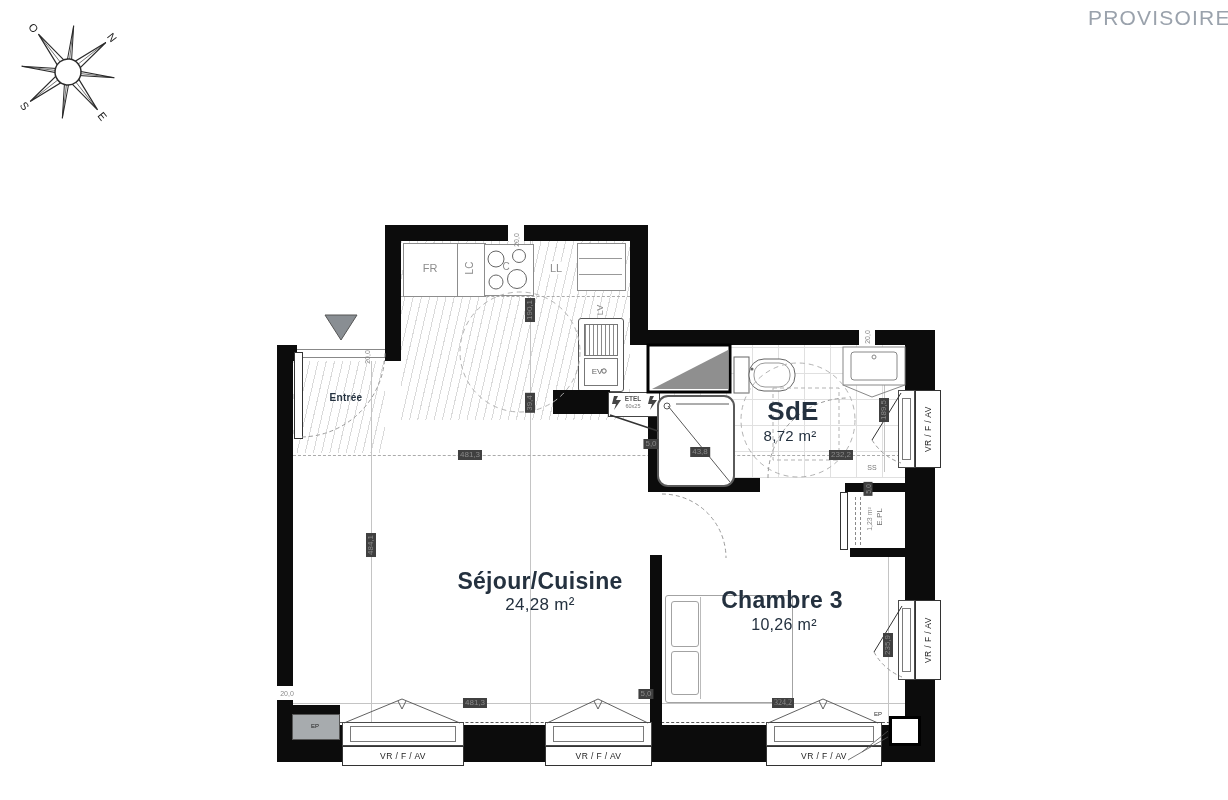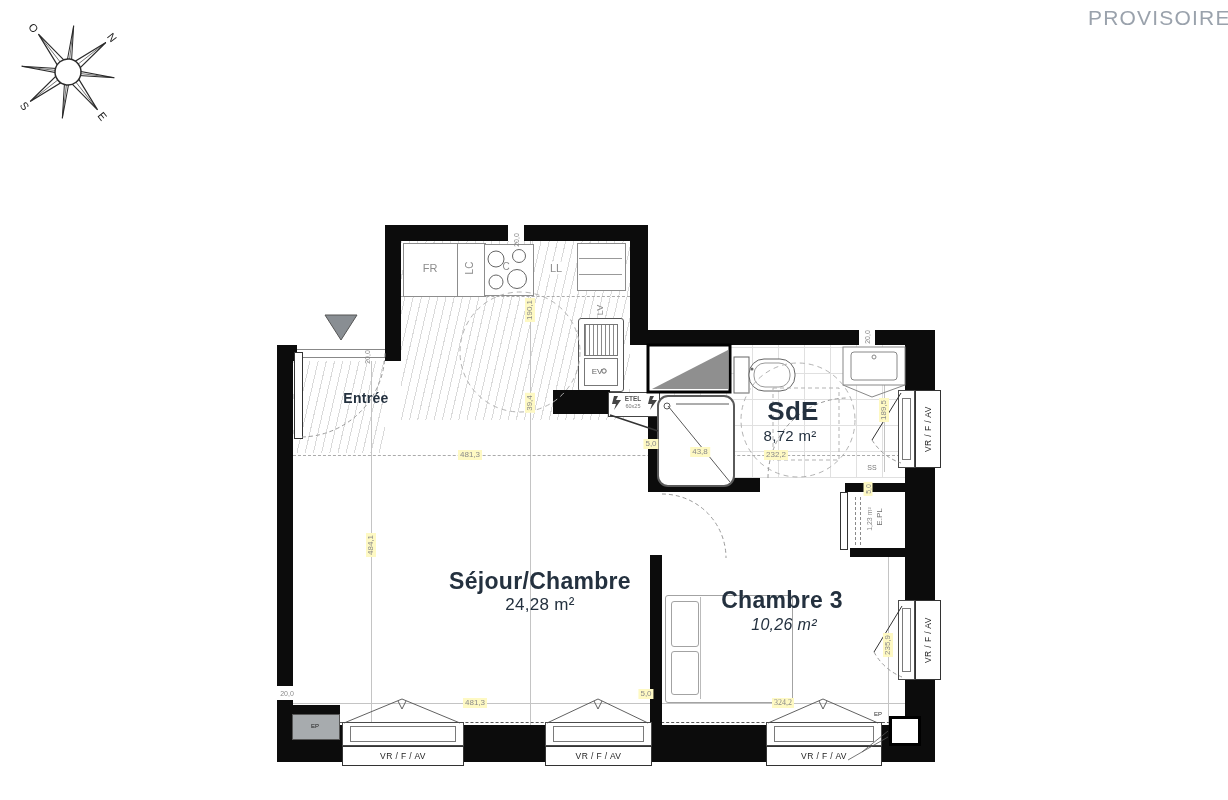--- a/index.html
+++ b/index.html
@@ -9,21 +9,21 @@
   .chip{position:absolute;background:#fff;z-index:7;}
   .floor-hatch{position:absolute;z-index:1;background:
       repeating-linear-gradient(103deg,#dadada 0 1px,transparent 1px 8px);}
   .floor-grid{position:absolute;z-index:1;background-image:
       repeating-linear-gradient(0deg,#e0e0e0 0 1px,transparent 1px 26px),
       repeating-linear-gradient(90deg,#e0e0e0 0 1px,transparent 1px 26px);}
   .dimline-v{position:absolute;width:1px;background:#c4c4c4;z-index:2;}
   .dimline-h{position:absolute;height:1px;background:#c4c4c4;z-index:2;}
   .dimline-hd{position:absolute;height:0;border-top:1px dashed #ababab;z-index:2;}
   .facade{position:absolute;height:0;border-top:1.5px dashed #5a5a5a;z-index:3;}
-  .dim{position:absolute;font-size:8px;color:#8a8a8a;background:#fef9c3;line-height:1;
+  .dim{position:absolute;font-size:8px;color:#8a8a8a;background:#404040;line-height:1;
        padding:1px 2px;z-index:8;white-space:nowrap;transform:translate(-50%,-50%);}
   .dim.vt{writing-mode:vertical-rl;transform:translate(-50%,-50%) rotate(180deg);padding:2px 1px;}
   .fixlbl{position:absolute;color:#8d8d8d;z-index:8;line-height:1;white-space:nowrap;
           transform:translate(-50%,-50%);}
   .fixlbl.vt{writing-mode:vertical-rl;transform:translate(-50%,-50%) rotate(180deg);}
   .room{position:absolute;color:#24313f;z-index:8;text-align:center;font-weight:600;
         letter-spacing:.3px;line-height:1.15;white-space:nowrap;transform:translate(-50%,-50%);}
   .area{font-weight:500;}
   .box{position:absolute;background:#fff;border:1px solid #8d8d8d;z-index:4;}
   .winframe{position:absolute;background:#fff;border:1.5px solid #4a4a4a;z-index:7;}
@@ -228,47 +228,47 @@
       <polyline points="768,723 823,699 878,723"></polyline>
         <polyline points="819,701 823,709 827,701"></polyline>
     </g>
 
     <g stroke="#555" stroke-width="0.8">
       <line x1="862" y1="752" x2="888" y2="731"></line>
       <line x1="848" y1="760" x2="888" y2="737"></line>
     </g>
   </svg>
 
-  <div class="room" style="left:366px;top:398px;font-size:14px;">Entrée</div>
-  <div class="room" style="left:540px;top:581px;font-size:23px;">Séjour/Chambre</div>
+  <div class="room" style="left:346px;top:398px;font-size:10px;">Entrée</div>
+  <div class="room" style="left:540px;top:581px;font-size:23px;">Séjour/Cuisine</div>
   <div class="room area" style="left:540px;top:605px;font-size:17px;">24,28 m²</div>
   <div class="room" style="left:793px;top:412px;font-size:26px;">SdE</div>
   <div class="room area" style="left:790px;top:436px;font-size:15px;">8,72 m²</div>
   <div class="room" style="left:782px;top:600px;font-size:23px;">Chambre 3</div>
-  <div class="room area" style="left:784px;top:625px;font-size:16px;font-style:italic;">10,26 m²</div>
+  <div class="room area" style="left:784px;top:625px;font-size:16px;">10,26 m²</div>
 
   <div class="fixlbl" style="left:430px;top:268px;font-size:11px;">FR</div>
   <div class="fixlbl vt" style="left:470px;top:268px;font-size:10px;">LC</div>
   <div class="fixlbl" style="left:506px;top:267px;font-size:10px;">C</div>
   <div class="fixlbl" style="left:556px;top:268px;font-size:11px;background:#fff;padding:1px;">LL</div>
   <div class="fixlbl vt" style="left:600px;top:310px;font-size:9px;z-index:8;">LV</div>
   <div class="fixlbl" style="left:597px;top:372px;font-size:8px;color:#666;">EV</div>
   <div class="fixlbl" style="left:633px;top:399px;font-size:6.5px;color:#555;font-weight:700;">ETEL</div>
   <div class="fixlbl" style="left:633px;top:407px;font-size:5.5px;color:#777;">60x25</div>
   <div class="fixlbl" style="left:872px;top:467px;font-size:7px;color:#777;background:#fff;">SS</div>
   <div class="fixlbl vt" style="left:880px;top:517px;font-size:8px;color:#6f6f6f;">E.PL</div>
   <div class="fixlbl vt" style="left:869px;top:519px;font-size:7px;color:#8a8a8a;">1,23 m²</div>
   <div class="fixlbl" style="left:315px;top:726px;font-size:6px;color:#222;z-index:8;">EP</div>
   <div class="fixlbl" style="left:878px;top:714px;font-size:6px;color:#333;background:#fff;">EP</div>
 
   <div class="dim vt" style="left:371px;top:545px;">484,1</div>
   <div class="dim vt" style="left:530px;top:310px;">190,1</div>
   <div class="dim vt" style="left:530px;top:403px;">39,4</div>
   <div class="dim" style="left:470px;top:455px;">481,3</div>
-  <div class="dim" style="left:776px;top:455px;">232,2</div>
+  <div class="dim" style="left:841px;top:455px;">232,2</div>
   <div class="dim" style="left:475px;top:703px;">481,3</div>
   <div class="dim" style="left:783px;top:703px;font-family:Liberation Serif, serif;">324,2</div>
   <div class="dim vt" style="left:884px;top:410px;">189,5</div>
   <div class="dim vt" style="left:888px;top:645px;">235,9</div>
   <div class="dim" style="left:700px;top:452px;">43,8</div>
   <div class="dim" style="left:651px;top:444px;">5,0</div>
   <div class="dim vt" style="left:868px;top:489px;font-size:7px;">5,0</div>
   <div class="dim" style="left:646px;top:694px;">5,0</div>
   <div class="dim vt" style="left:516px;top:240px;font-size:7px;background:none;">20,0</div>
   <div class="dim vt" style="left:367px;top:357px;font-size:7px;background:none;">20,0</div>

